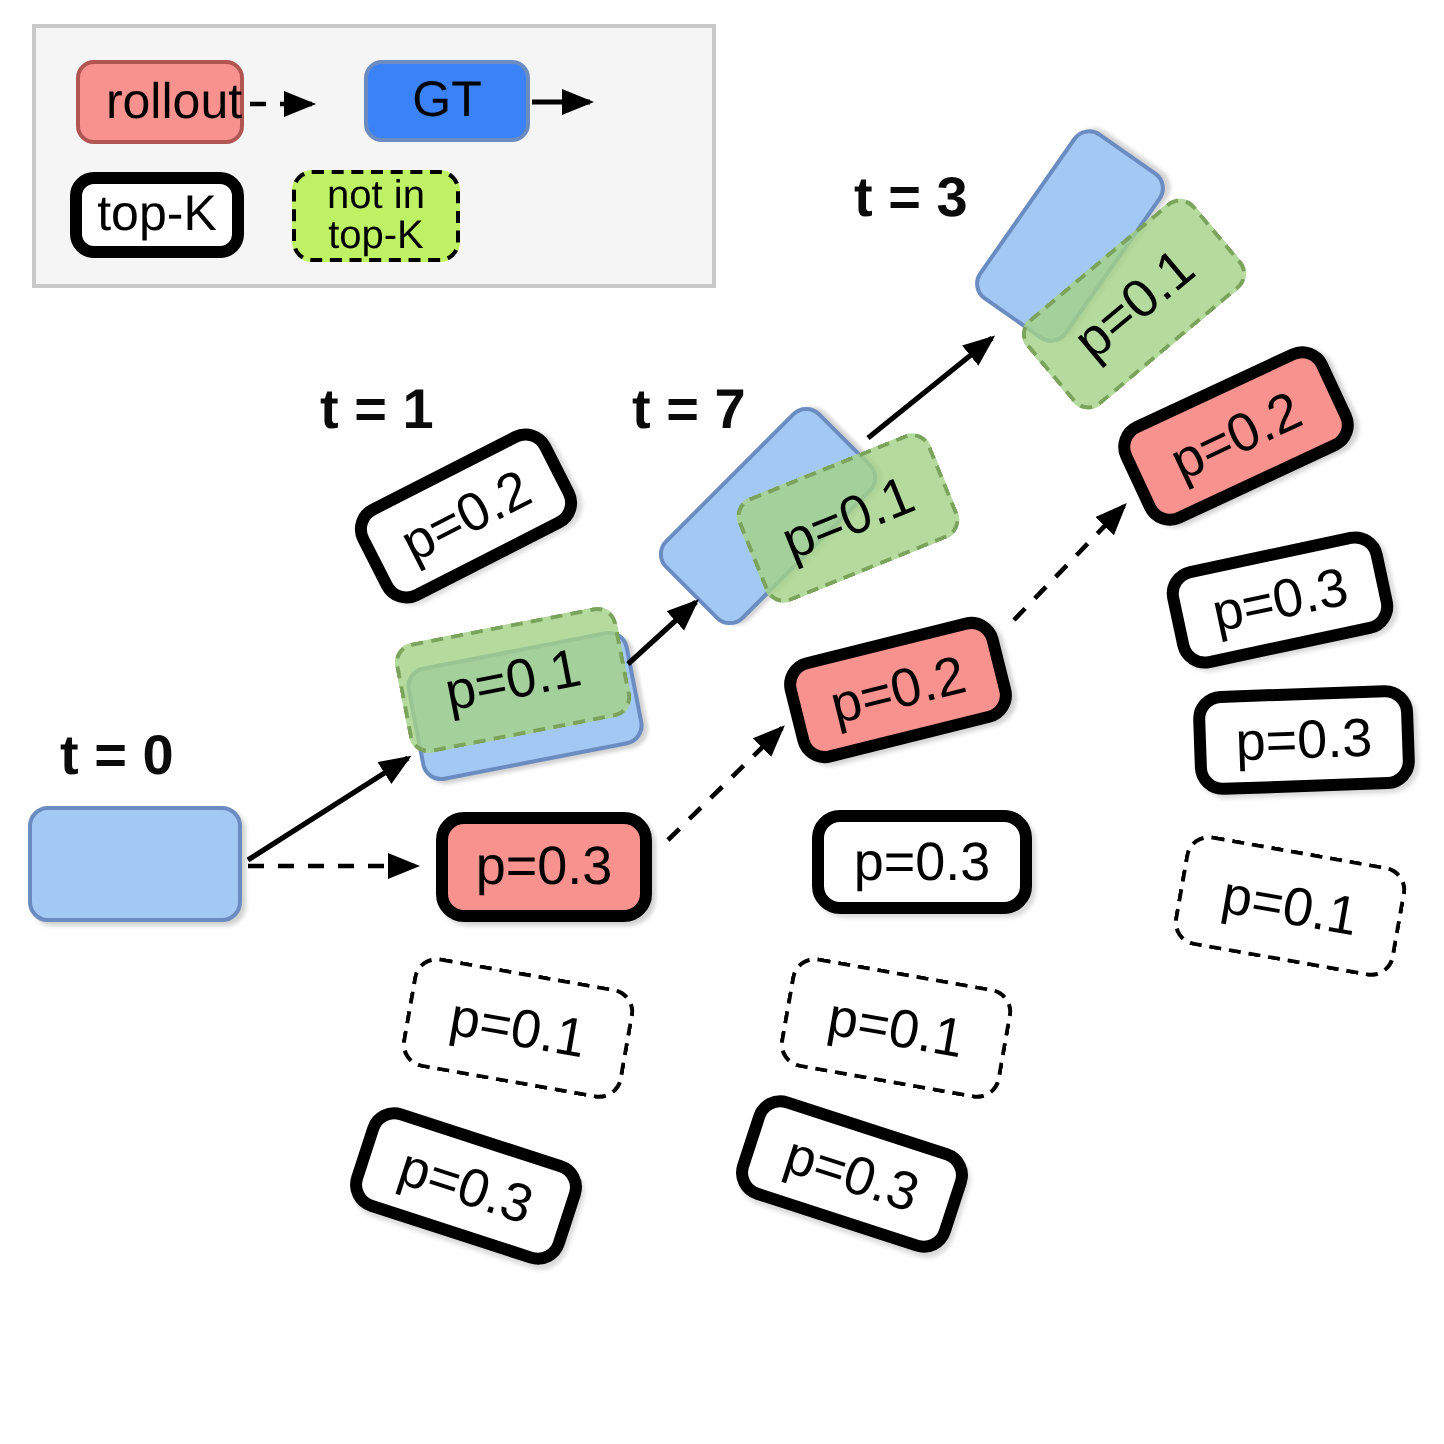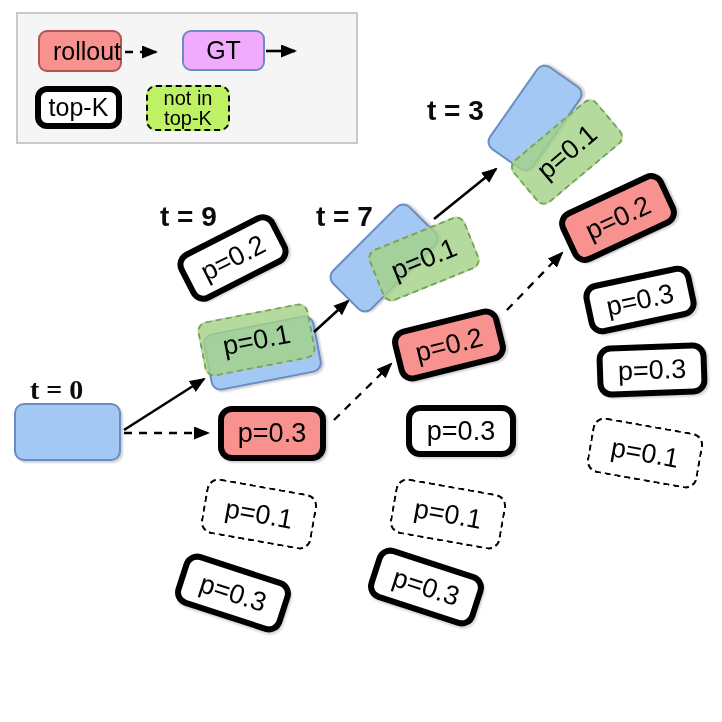--- a/index.html
+++ b/index.html
@@ -12,21 +12,21 @@
     position:absolute; left:16px; top:12px; width:342px; height:132px;
     background:#F5F5F5; border:2px solid #C9C9C9; z-index:1; box-sizing:border-box;
   }
   .lbox {
     position:absolute; display:flex; align-items:center; justify-content:center;
     box-sizing:border-box; font-size:25px; color:#000; white-space:nowrap;
   }
   .lbox.rollout { left:20px; top:16px; width:84px; height:42px;
     background:#F7928F; border:2.5px solid #B05551; border-radius:9px;padding-left:14px; }
   .lbox.gt { left:164px; top:16px; width:83px; height:41px;
-    background:#f0abfc; border:2.5px solid #6A8CC0; border-radius:9px; }
+    background:#3b82f6; border:2.5px solid #6A8CC0; border-radius:9px; }
   .lbox.topk { left:17px; top:72px; width:87px; height:43px;
     background:#fff; border:6px solid #000; border-radius:12px; }
   .lbox.notk { left:128px; top:71px; width:84px; height:46px;
     background:#bef264; border:2.5px dashed #000; border-radius:10px;
     flex-direction:column; font-size:20px; line-height:20px; }
   .lbox.target { left:234px; top:74px; width:90px; height:42px;
     background:#B7DBA1; border:2.5px dashed #7AA45C; border-radius:9px; }
   
   .node {
     position:absolute; display:flex; align-items:center; justify-content:center;
@@ -36,21 +36,21 @@
     box-shadow:2px 2px 2px rgba(0,0,0,0.18); }
   .node.target { background:rgba(164,210,135,0.82); border:2.5px dashed #7AA45C;
     border-radius:10px; z-index:4; }
   .node.rollout { background:#F7928F; border:6px solid #000; border-radius:14px;
     box-shadow:2px 2px 2px rgba(0,0,0,0.18); z-index:5; }
   .node.topk { background:#fff; border:6px solid #000; border-radius:14px;
     box-shadow:2px 2px 2px rgba(0,0,0,0.15); }
   .node.notk { background:#fff; border:2.5px dashed #000; border-radius:12px; }
   
   .tlabel { position:absolute; font-weight:bold; font-size:28px; color:#0b0b0b;
-    z-index:6; white-space:nowrap;margin-top:12px; }
+    z-index:6; white-space:nowrap; }
   .caption { position:absolute; left:0; right:0; top:660px; text-align:center;
     font-family:"Liberation Serif", serif; font-size:42px; color:#000; z-index:6; }
   
   svg.arrows { position:absolute; left:0; top:0; z-index:8; pointer-events:none; }
   .a-solid { stroke:#000; stroke-width:2.6; fill:none; }
   .a-dash  { stroke:#000; stroke-width:2.3; fill:none; stroke-dasharray:8 7; }
 </style>
 </head>
 <body>
 
@@ -65,22 +65,22 @@
     </div>
     <div class="lbox topk">
       <span>top-K</span>
     </div>
     <div class="lbox notk">
       <span>not in</span>
       <span>top-K</span>
     </div>
   </div>
 
-  <div class="tlabel" style="left:30px; top:362px;font-family:Liberation Serif, serif;">t = 0</div>
-  <div class="tlabel" style="left:160px; top:189px;">t = 9</div>
+  <div class="tlabel" style="left:30px; top:362px;">t = 0</div>
+  <div class="tlabel" style="left:160px; top:189px;">t = 1</div>
   <div class="tlabel" style="left:316px; top:189px;">t = 7</div>
   <div class="tlabel" style="left:427px; top:83px;">t = 3</div>
 
   <div class="node gt" style="left:14px; top:403px; width:107px; height:58px;"></div>
 
   <div class="node topk" style="left:179px; top:231px; width:108px; height:54px; transform:rotate(-27deg);">
     <span>p=0.2</span>
     </div>
   <div class="node gt" style="left:206px; top:324px; width:113px; height:58px; transform:rotate(-11deg);"></div>
   <div class="node target" style="left:200px; top:312px; width:113px; height:56px; transform:rotate(-11deg);">

